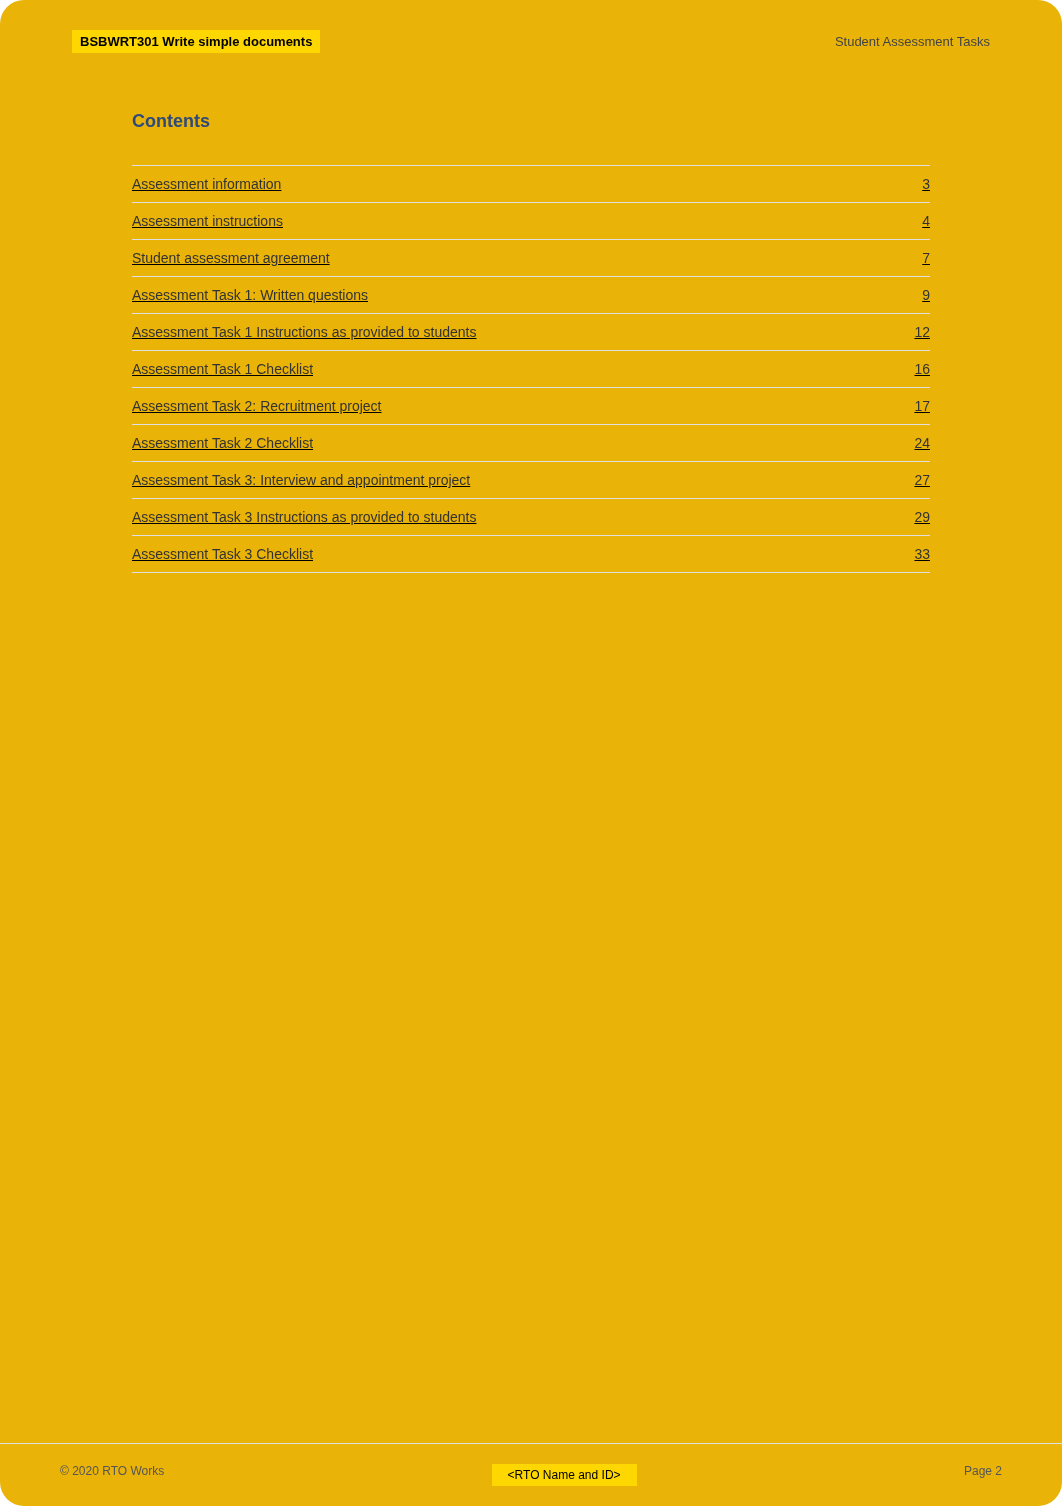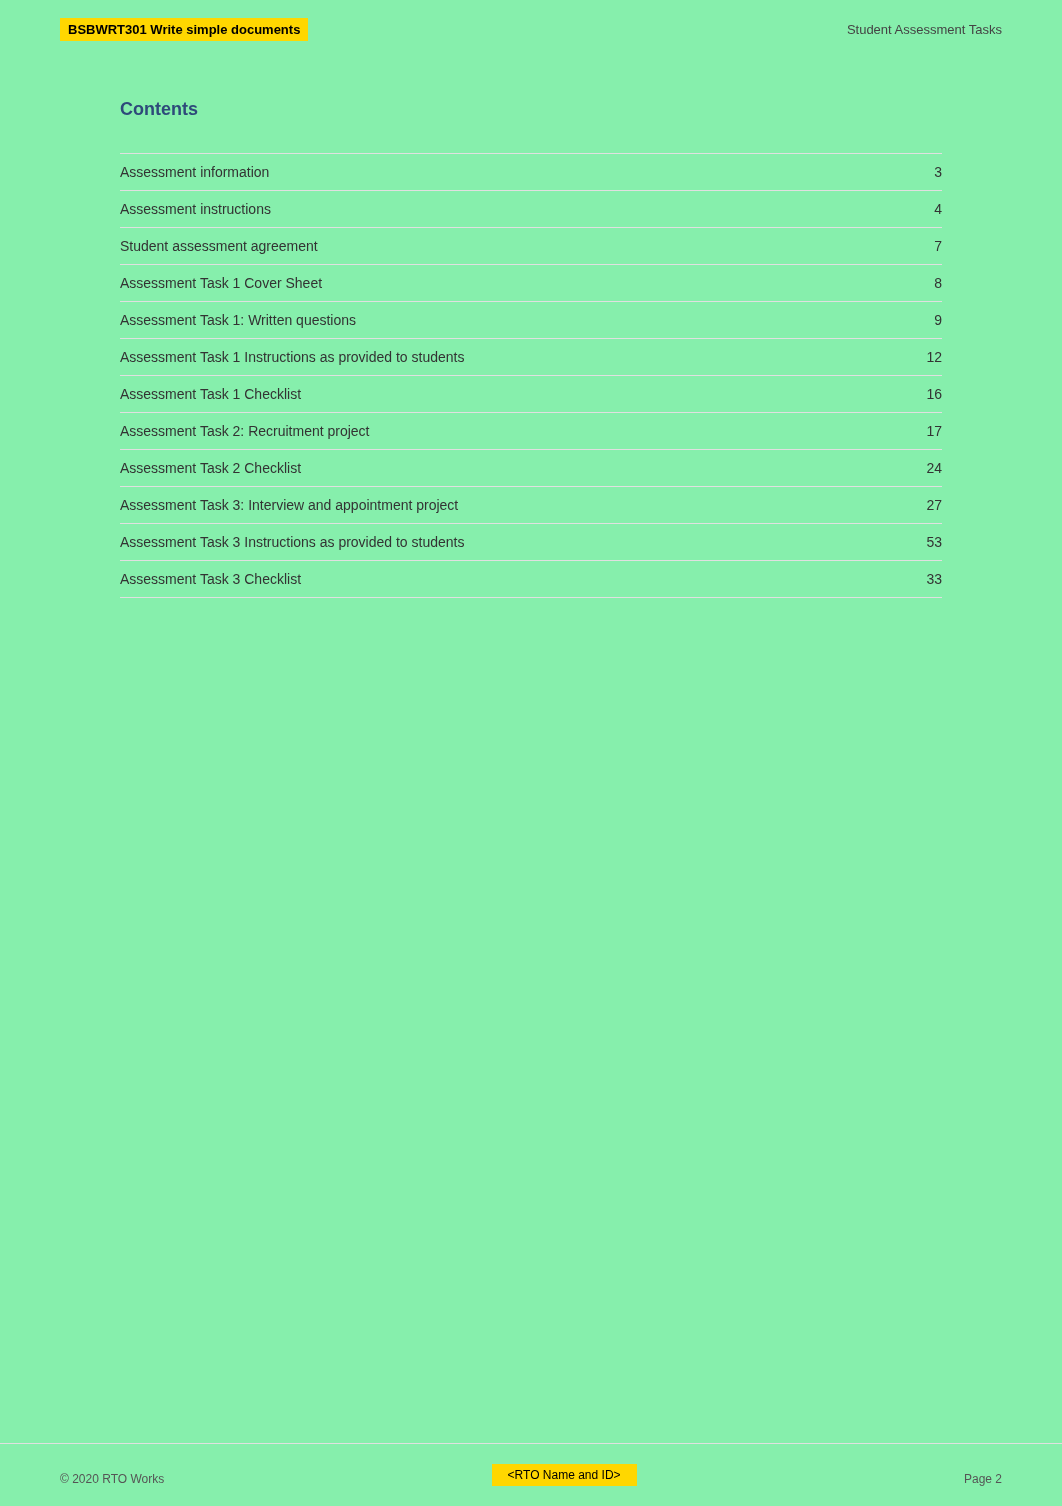--- a/index.html
+++ b/index.html
@@ -12,23 +12,24 @@
       background: #fff;
       font-family: Arial, Helvetica, sans-serif;
       width: 1062px;
       min-height: 1506px;
       position: relative;
     }
 
     .page {
       width: 100%;
       min-height: 1506px;
-      background: #86efac;
+      background: #eab308;
       position: relative;
-      padding: 0;
+      padding: 12px;
+      border-radius: 24px;
     }
 
     
     .header {
       display: flex;
       justify-content: space-between;
       align-items: center;
       padding: 18px 60px 18px 60px;
       border-bottom: none;
     }
@@ -54,20 +55,21 @@
     .page-title {
       font-size: 18px;
       font-weight: bold;
       color: #2E4A7A;
       margin-bottom: 33px;
     }
 
     .toc-table {
       width: 100%;
       border-collapse: collapse;
+      text-decoration: underline;
     }
 
     .toc-row {
       display: flex;
       justify-content: space-between;
       align-items: baseline;
       padding: 10px 0;
       border-bottom: 1px solid #e0e0e0;
     }
 
@@ -89,21 +91,21 @@
     }
 
     
     .footer {
       position: absolute;
       bottom: 0;
       left: 0;
       right: 0;
       display: flex;
       justify-content: space-between;
-      align-items: flex-end;
+      align-items: flex-start;
       padding: 20px 60px;
       border-top: 1px solid #e0e0e0;
       margin-top: 32px;
     }
 
     .footer-left {
       font-size: 12px;
       color: #555;
     }
 
@@ -140,24 +142,20 @@
         </div>
         <div class="toc-row">
           <span class="toc-label">Assessment instructions</span>
           <span class="toc-page">4</span>
         </div>
         <div class="toc-row">
           <span class="toc-label">Student assessment agreement</span>
           <span class="toc-page">7</span>
         </div>
         <div class="toc-row">
-          <span class="toc-label">Assessment Task 1 Cover Sheet</span>
-          <span class="toc-page">8</span>
-        </div>
-        <div class="toc-row">
           <span class="toc-label">Assessment Task 1: Written questions</span>
           <span class="toc-page">9</span>
         </div>
         <div class="toc-row">
           <span class="toc-label">Assessment Task 1 Instructions as provided to students</span>
           <span class="toc-page">12</span>
         </div>
         <div class="toc-row">
           <span class="toc-label">Assessment Task 1 Checklist</span>
           <span class="toc-page">16</span>
@@ -169,21 +167,21 @@
         <div class="toc-row">
           <span class="toc-label">Assessment Task 2 Checklist</span>
           <span class="toc-page">24</span>
         </div>
         <div class="toc-row">
           <span class="toc-label">Assessment Task 3: Interview and appointment project</span>
           <span class="toc-page">27</span>
         </div>
         <div class="toc-row">
           <span class="toc-label">Assessment Task 3 Instructions as provided to students</span>
-          <span class="toc-page">53</span>
+          <span class="toc-page">29</span>
         </div>
         <div class="toc-row">
           <span class="toc-label">Assessment Task 3 Checklist</span>
           <span class="toc-page">33</span>
         </div>
       </div>
   </div>
 
   <div class="footer">
     <span class="footer-left">© 2020 RTO Works</span>

